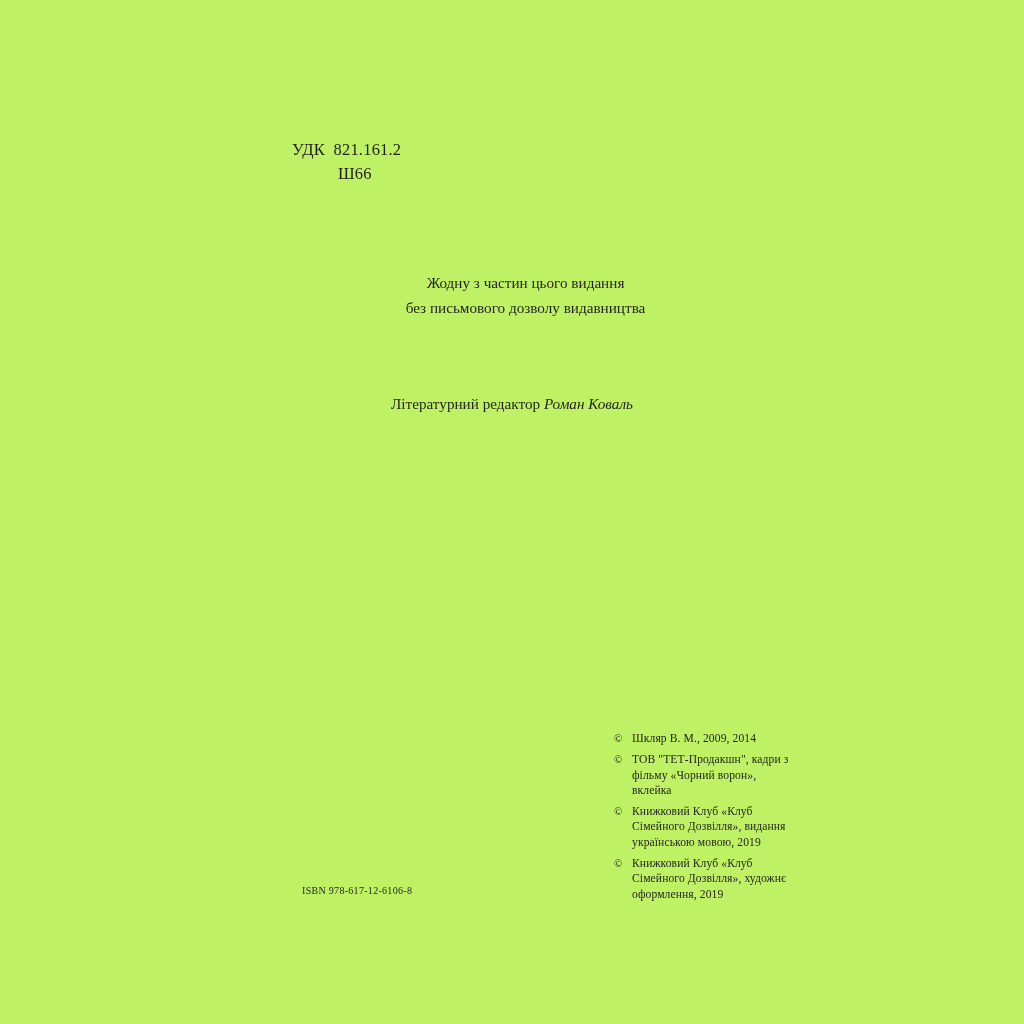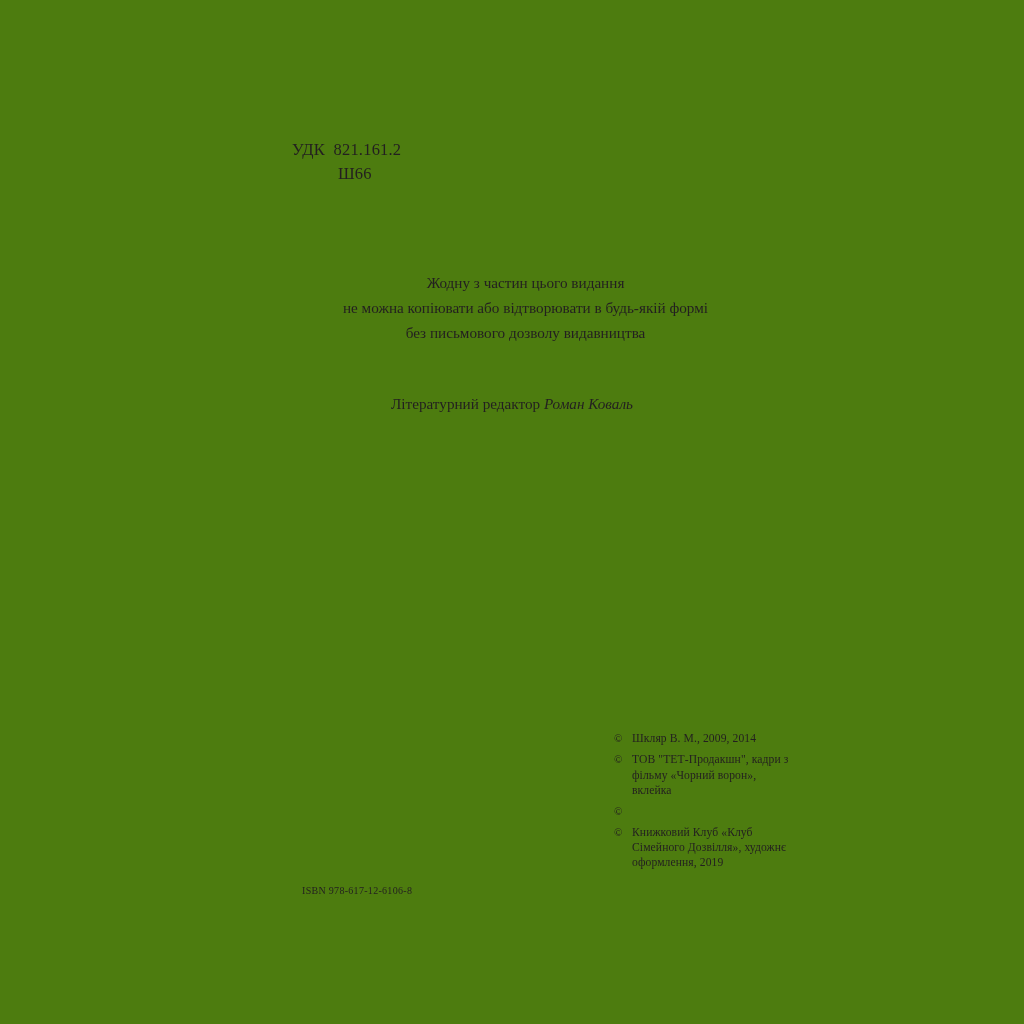--- a/index.html
+++ b/index.html
@@ -12,21 +12,21 @@
     height: 1024px;
     font-family: "Liberation Serif", "DejaVu Serif", serif;
     color: #231f20;
     position: relative;
     overflow: hidden;
   }
 
   .page {
     position: absolute;
     inset: 0;
-    background: #4d7c0f;
+    background: #bef264;
   }
 
   
   .udc-block {
     position: absolute;
     left: 292px;
     top: 138px;
     font-size: 16.5px;
     line-height: 1.45;
     letter-spacing: 0.2px;
@@ -104,39 +104,39 @@
 
 <div class="page">
 
   <div class="udc-block">
     <div class="udc-line-1">УДК  821.161.2</div>
     <div class="udc-line-2">Ш66</div>
   </div>
 
   <div class="notice">
     <div>Жодну з частин цього видання</div>
-    <div>не можна копіювати або відтворювати в будь-якій формі</div>
     <div>без письмового дозволу видавництва</div>
   </div>
 
   <div class="editor-line">
     <span>Літературний редактор </span><span class="editor-name">Роман Коваль</span>
   </div>
 
   <div class="rights">
     <div class="rights-item">
       <span class="rights-mark">©</span>
       <span class="rights-text">Шкляр В. М., 2009, 2014</span>
     </div>
     <div class="rights-item">
       <span class="rights-mark">©</span>
       <span class="rights-text">ТОВ "ТЕТ-Продакшн", кадри з фільму «Чорний ворон», вклейка</span>
     </div>
     <div class="rights-item">
       <span class="rights-mark">©</span>
+      <span class="rights-text">Книжковий Клуб «Клуб Сімейного Дозвілля», видання  українською мовою, 2019</span>
     </div>
     <div class="rights-item">
       <span class="rights-mark">©</span>
       <span class="rights-text">Книжковий Клуб «Клуб Сімейного Дозвілля», художнє  оформлення, 2019</span>
     </div>
   </div>
 
   <div class="isbn">ISBN 978-617-12-6106-8</div>
 
 </div>

